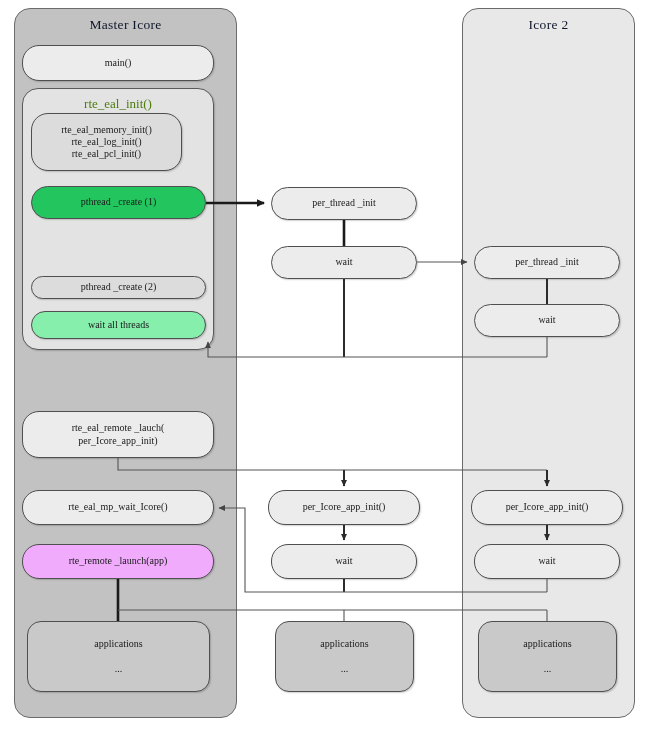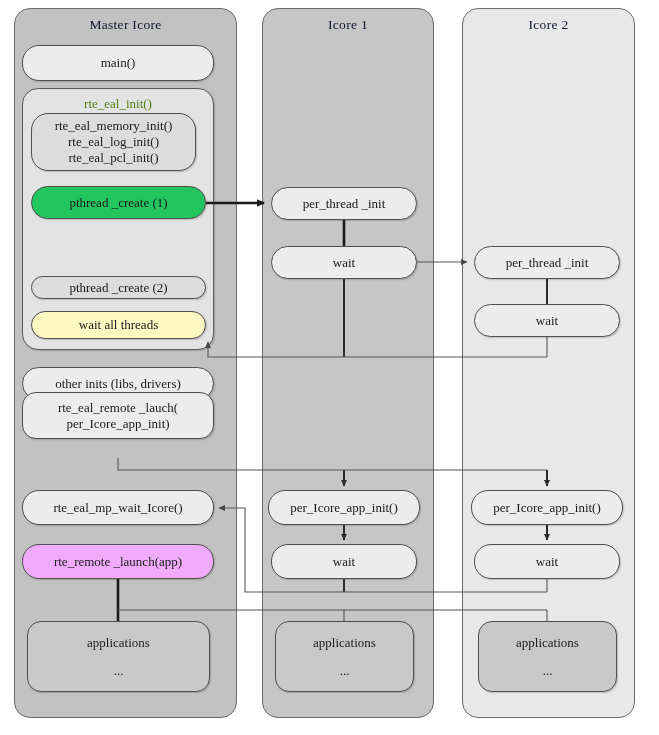--- a/index.html
+++ b/index.html
@@ -38,21 +38,21 @@
   .node {
     position: absolute;
     border: 1px solid #4f4f4f;
     border-radius: 17px;
     box-sizing: border-box;
     display: flex;
     flex-direction: column;
     align-items: center;
     justify-content: center;
     text-align: right;
-    font-size: 13px;
+    font-size: 10px;
     color: #1a1a1a;
     line-height: 1.22;
     box-shadow: 1px 1px 1.5px rgba(0,0,0,0.18);
   }
   .node .ln { display: block; white-space: nowrap; }
   .group-node {
     position: absolute;
     border: 1px solid #5a5a5a;
     border-radius: 16px;
     box-sizing: border-box;
@@ -86,63 +86,57 @@
   </div>
 
   <div class="node" style="left:22px; top:45px; width:192px; height:36px; background:#ececec;">
     <span class="ln">main()</span>
   </div>
 
   <div class="group-node" style="left:22px; top:88px; width:192px; height:262px; background:#e3e3e3;">
     <div class="group-label">rte_eal_init()</div>
   </div>
 
-  <div class="node" style="left:31px; top:113px; width:165px; height:58px; background:#dcdcdc;">
+  <div class="node" style="left:31px; top:113px; width:151px; height:58px; background:#dcdcdc;">
     <span class="ln">rte_eal_memory_init()</span>
     <span class="ln">rte_eal_log_init()</span>
     <span class="ln">rte_eal_pcl_init()</span>
   </div>
 
   <div class="node" style="left:31px; top:186px; width:175px; height:33px; background:#22c55e;">
     <span class="ln">pthread _create (1)</span>
   </div>
 
   <div class="node" style="left:31px; top:244px; width:175px; height:23px; background:#dcdcdc;margin-top:32px;">
     <span class="ln">pthread _create (2)</span>
   </div>
 
-  <div class="node" style="left:31px; top:311px; width:175px; height:28px; background:#fef9c3;">
+  <div class="node" style="left:31px; top:311px; width:175px; height:28px; background:#86efac;">
     <span class="ln">wait all threads</span>
   </div>
 
-  <div class="node" style="left:22px; top:367px; width:192px; height:33px; background:#ececec;">
-    <span class="ln">other inits (libs, drivers)</span>
-  </div>
-
-  <div class="node" style="left:22px; top:392px; width:192px; height:47px; background:#ececec;border-radius:14px;">
+
+  <div class="node" style="left:22px; top:411px; width:192px; height:47px; background:#ececec;">
     <span class="ln">rte_eal_remote _lauch(</span>
     <span class="ln">per_Icore_app_init)</span>
   </div>
 
   <div class="node" style="left:22px; top:490px; width:192px; height:35px; background:#ececec;">
     <span class="ln">rte_eal_mp_wait_Icore()</span>
   </div>
 
   <div class="node" style="left:22px; top:544px; width:192px; height:35px; background:#f0abfc;">
     <span class="ln">rte_remote _launch(app)</span>
   </div>
 
   <div class="node" style="left:27px; top:621px; width:183px; height:71px; background:#c9c9c9; border-radius:14px;">
     <span class="ln">applications</span>
     <span class="ln" style="margin-top:12px;">...</span>
   </div>
 
-  <div class="panel" style="left:262px; top:8px; width:172px; height:710px; background:#c6c6c6;">
-    <div class="panel-title">Icore 1</div>
-  </div>
 
   <div class="node" style="left:271px; top:187px; width:146px; height:33px; background:#ececec;">
     <span class="ln">per_thread _init</span>
   </div>
 
   <div class="node" style="left:271px; top:246px; width:146px; height:33px; background:#ececec;">
     <span class="ln">wait</span>
   </div>
 
   <div class="node" style="left:268px; top:490px; width:152px; height:35px; background:#ececec;">

